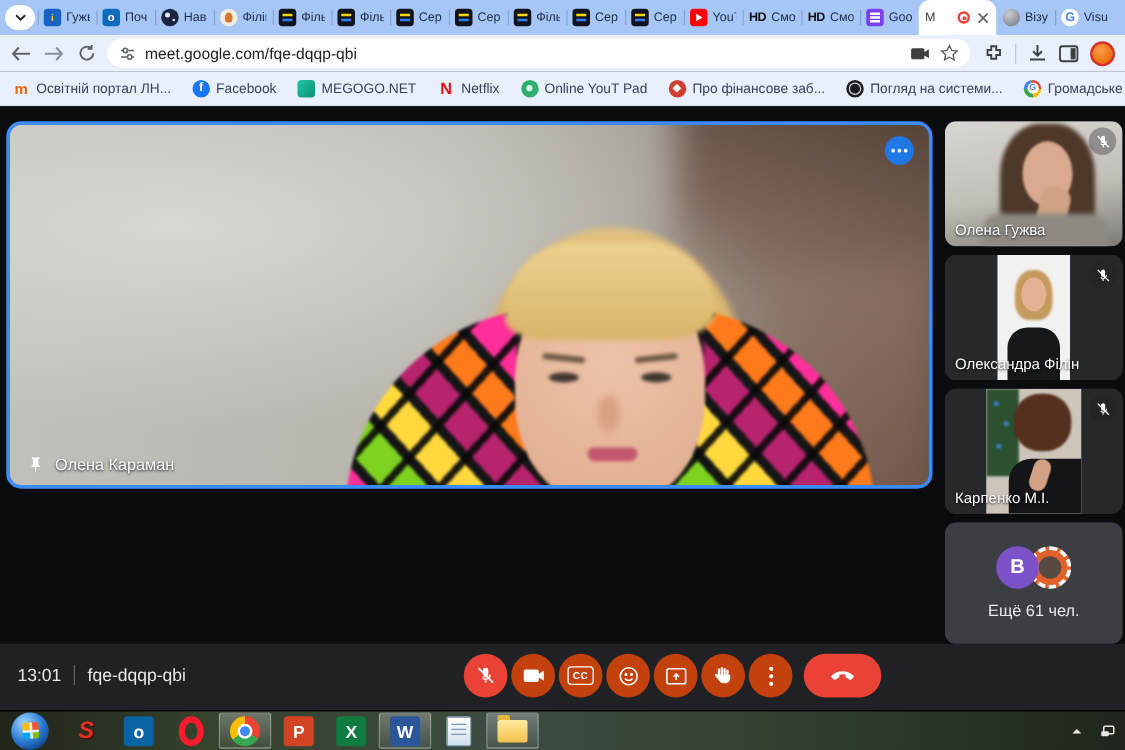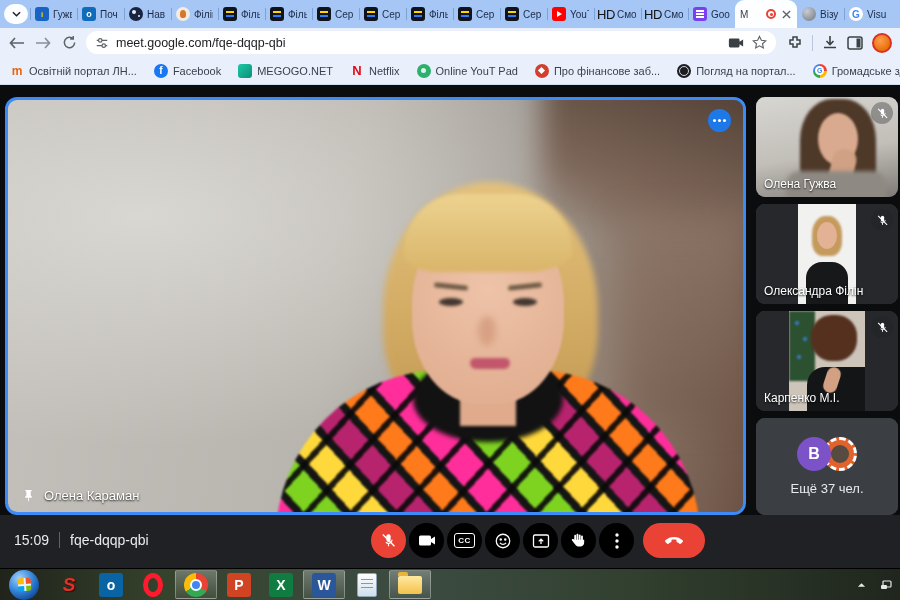--- a/index.html
+++ b/index.html
@@ -20,21 +20,21 @@
   .fi.outlook { background:#0f6cbd; border-radius:3px; color:#fff; font-size:9px; }
   .fi.darkg { background:#182440; border-radius:50%; }
   .fi.darkg::after { content:""; position:absolute; left:3px; top:3px; width:4px; height:4px; border-radius:50%; background:#e8eef7; box-shadow:5px 4px 0 -1px #e8eef7; }
   .fi.fig { background:#f2ede2; border-radius:50%; }
   .fi.fig::after { content:""; position:absolute; left:4px; top:3px; width:6px; height:8px; border-radius:50% 50% 40% 40%; background:#d8762a; }
   .fi.tv { background:#10131c; border-radius:3px; }
   .fi.tv::before { content:""; position:absolute; left:3px; top:4px; width:8px; height:2px; background:#ffd500; }
   .fi.tv::after { content:""; position:absolute; left:3px; top:8px; width:8px; height:2px; background:#2f7df6; }
   .fi.yt { background:#f00; border-radius:3px; }
   .fi.yt::after { content:""; border-left:5px solid #fff; border-top:3px solid transparent; border-bottom:3px solid transparent; }
-  .fi.hd { color:#111; font-weight:400; font-size:13px; letter-spacing:-0.5px; }
+  .fi.hd { color:#111; font-weight:700; font-size:10px; letter-spacing:-0.5px; }
   .fi.plist { background:#7b3ff2; }
   .fi.plist::after { content:""; width:8px; height:2px; background:#fff; box-shadow:0 3px 0 #fff, 0 -3px 0 #fff; }
   .fi.globe { background:radial-gradient(circle at 35% 30%, #c7cdd4, #8a9096 70%); border-radius:50%; }
   .fi.gg { background:#fff; border-radius:50%; color:#4285f4; font-size:10px; }
   .rec { width:10px; height:10px; border:2px solid #ea4335; border-radius:50%; position:relative; flex:0 0 10px; }
   .rec::after { content:""; position:absolute; inset:1.5px; background:#ea4335; border-radius:50%; }
   .tab-close { width:12px; height:12px; flex:0 0 12px; display:flex; align-items:center; justify-content:center; }
 
   .toolbar { position:absolute; left:0; top:28px; width:900px; height:29px; background:#e9f0fc; display:flex; align-items:center; padding:0 8px; gap:8px; }
   .navic { width:18px; height:18px; display:flex; align-items:center; justify-content:center; }
@@ -55,21 +55,21 @@
   .bi.otp::after { content:""; width:5px; height:5px; border-radius:50%; background:#d9f4e6; }
   .bi.fin { background:#d23f31; border-radius:50%; }
   .bi.fin::after { content:""; width:5px; height:5px; background:#fff; transform:rotate(45deg); }
   .bi.glb { background:#1b1d21; border-radius:50%; }
   .bi.glb::after { content:""; width:8px; height:8px; border-radius:50%; border:1px solid #cfd4da; }
   .bi.ggl { background:conic-gradient(#ea4335 0 25%, #fbbc04 25% 50%, #34a853 50% 75%, #4285f4 75%); border-radius:50%; }
   .bi.ggl span { width:9px; height:9px; background:#fff; border-radius:50%; color:#4285f4; font-size:7px; display:flex; align-items:center; justify-content:center; }
 
   
   .meet { position:absolute; left:0; top:85px; width:900px; height:483px; background:#0b0c0d; }
-  .main-tile { position:absolute; left:5px; top:12px; width:741px; height:418px; border:3px solid #3d8bf8; border-radius:12px; overflow:hidden; background:#0369a1; }
+  .main-tile { position:absolute; left:5px; top:12px; width:741px; height:294px; border:3px solid #3d8bf8; border-radius:12px; overflow:hidden; background:#0369a1; }
   .vbg { position:absolute; inset:0; background:
       radial-gradient(ellipse at 18% 28%, #d9d7d2 0%, rgba(217,215,210,0) 55%),
       linear-gradient(100deg, #c4c1bc 0%, #b8b4ae 45%, #a5a099 65%, #8e7b6d 82%, #6d5345 100%); }
   .shade-tr { position:absolute; right:-30px; top:-30px; width:230px; height:160px; background:linear-gradient(200deg,#4a392e,#7e675a 70%, rgba(126,103,90,0)); filter:blur(14px); }
   .shelf { position:absolute; right:0px; top:120px; width:120px; height:200px; background:linear-gradient(180deg, rgba(139,116,102,.8), rgba(109,83,69,.4)); filter:blur(16px); }
   .person { position:absolute; left:0; top:0; width:100%; height:100%; }
   .hairback { position:absolute; left:375px; top:82px; width:215px; height:255px; background:linear-gradient(180deg,#e3c17c,#cda45c 70%, #bb9350); border-radius:50% 50% 42% 42%; filter:blur(3px); }
   .face { position:absolute; left:404px; top:112px; width:152px; height:192px; background:radial-gradient(circle at 50% 40%, #eec3a8, #e2af92 80%); border-radius:48% 48% 44% 44%; filter:blur(1.2px); }
   .bangs { position:absolute; left:-8px; top:-18px; width:168px; height:78px; background:linear-gradient(180deg,#ecd28f,#d9b56a); border-radius:80px 80px 38% 30%; filter:blur(1.5px); }
   .brow { position:absolute; width:34px; height:5px; background:#6e5a44; border-radius:3px; top:72px; filter:blur(1px); }
@@ -120,21 +120,21 @@
   .av { width:34px; height:34px; border-radius:50%; display:flex; align-items:center; justify-content:center; color:#fff; font-size:16px; font-weight:bold; }
   .av.purple { background:#7b52c7; z-index:1; }
   .av.orange { margin-left:-8px; background:#e2622b; border:3px dashed #fff; position:relative; }
   .av.orange::after { content:""; position:absolute; inset:5px; border-radius:50%; background:#564a41; }
   .ov-label { color:#e8eaed; font-size:13px; }
 
   .controls { position:absolute; left:0; bottom:0; width:900px; height:53px; background:#1f2124; }
   .meet-info { position:absolute; left:14px; top:17px; display:flex; align-items:center; gap:10px; color:#e8eaed; font-size:14px; }
   .info-sep { width:1px; height:16px; background:#5f6368; }
   .btnrow { position:absolute; left:371px; top:8px; display:flex; align-items:center; gap:3px; }
-  .cbtn { width:35px; height:35px; border-radius:50%; background:#000000; display:flex; align-items:center; justify-content:center; cursor:pointer; }
+  .cbtn { width:35px; height:35px; border-radius:50%; background:#c2410c; display:flex; align-items:center; justify-content:center; cursor:pointer; }
   .cbtn.red { background:#ea4335; }
   .endbtn { width:62px; height:35px; border-radius:20px; background:#ea4335; display:flex; align-items:center; justify-content:center; margin-left:6px; cursor:pointer; }
   .ccbox { border:1.6px solid #fff; border-radius:3px; color:#fff; font-size:8px; font-weight:bold; padding:2px 3px; letter-spacing:.5px; }
 
   
   .taskbar { position:absolute; left:0; top:568px; width:900px; height:32px;
       background:linear-gradient(90deg,#20241b 0%,#35422c 18%,#3c4c42 45%,#31402f 70%,#20261d 100%);
       border-top:1px solid #000; display:flex; align-items:stretch; }
   .tslot { width:42px; display:flex; align-items:center; justify-content:center; }
   .tslot.open { background:linear-gradient(180deg,rgba(255,255,255,.28),rgba(255,255,255,.06)); border:1px solid rgba(255,255,255,.3); border-radius:2px; margin:1px 1px; }
@@ -317,21 +317,21 @@
     <span class="bm">
         <span class="bi otp"></span>
         <span>Online YouT Pad</span>
       </span>
     <span class="bm">
         <span class="bi fin"></span>
         <span>Про фінансове заб...</span>
       </span>
     <span class="bm">
         <span class="bi glb"></span>
-        <span>Погляд на портал...</span>
+        <span>Погляд на системи...</span>
       </span>
     <span class="bm">
         <span class="bi ggl">
           <span>G</span>
         </span>
         <span>Громадське здоро...</span>
       </span>
 
   </div>
 
@@ -435,27 +435,27 @@
       </span>
       <span class="pname">Олександра Філін</span>
     </div>
 
     <div class="side-tile" style="top:333px; height:97px;">
       <div class="t4">
         <div class="av-row">
           <span class="av purple">B</span>
           <span class="av orange"></span>
         </div>
-        <span class="ov-label">Ещё 37 чел.</span>
+        <span class="ov-label">Ещё 61 чел.</span>
       </div>
     </div>
 
     <div class="controls">
       <div class="meet-info">
-        <span>15:09</span>
+        <span>13:01</span>
         <span class="info-sep"></span>
         <span>fqe-dqqp-qbi</span>
       </div>
       <div class="btnrow">
         <div class="cbtn red">
           <svg width="17" height="17" viewBox="0 0 24 24">
               <g fill="#fff">
                 <path d="M12 14a3 3 0 0 0 3-3V6a3 3 0 0 0-6 0v5a3 3 0 0 0 3 3z"></path>
                 <path d="M17 11a5 5 0 0 1-8.6 3.5M12 16.5V20" stroke="#fff" stroke-width="1.7" fill="none"></path>
                 <path d="M4 3.5L20.5 20" stroke="#fff" stroke-width="2"></path>

